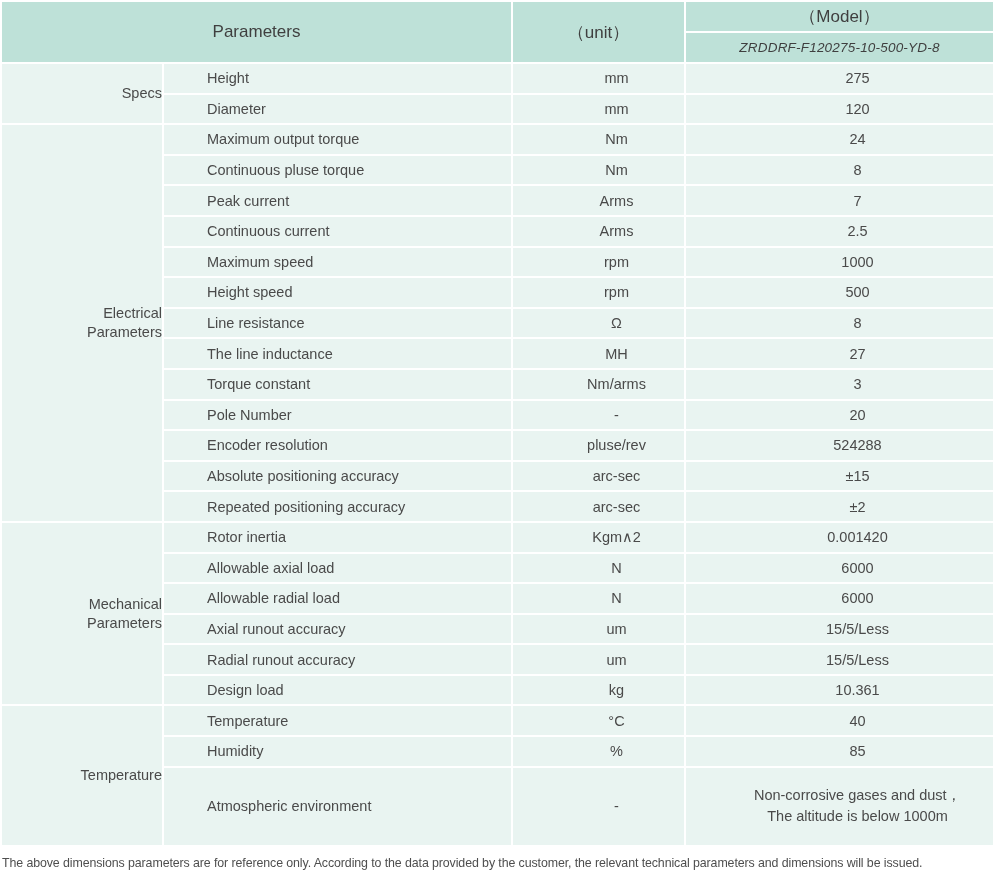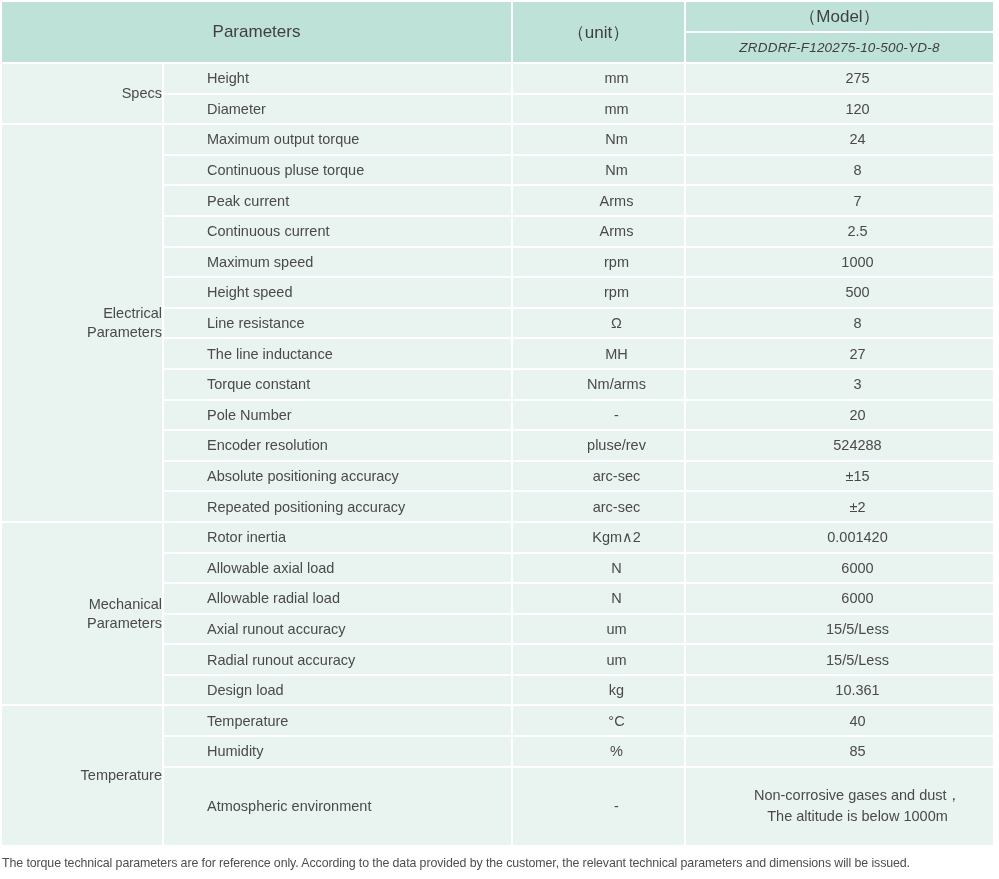--- a/index.html
+++ b/index.html
@@ -211,13 +211,13 @@
     </tr>
     <tr class="tall-row">
       <td class="param-cell">Atmospheric environment</td>
       <td class="unit-cell">-</td>
       <td class="value-cell multiline-value">Non-corrosive gases and dust，
 The altitude is below 1000m</td>
     </tr>
   </tbody>
 </table>
 
-<div class="footnote">The torque technical parameters are for reference only. According to the data provided by the customer, the relevant technical parameters and dimensions will be issued.</div>
+<div class="footnote">The above dimensions parameters are for reference only. According to the data provided by the customer, the relevant technical parameters and dimensions will be issued.</div>
 
 </body></html>

